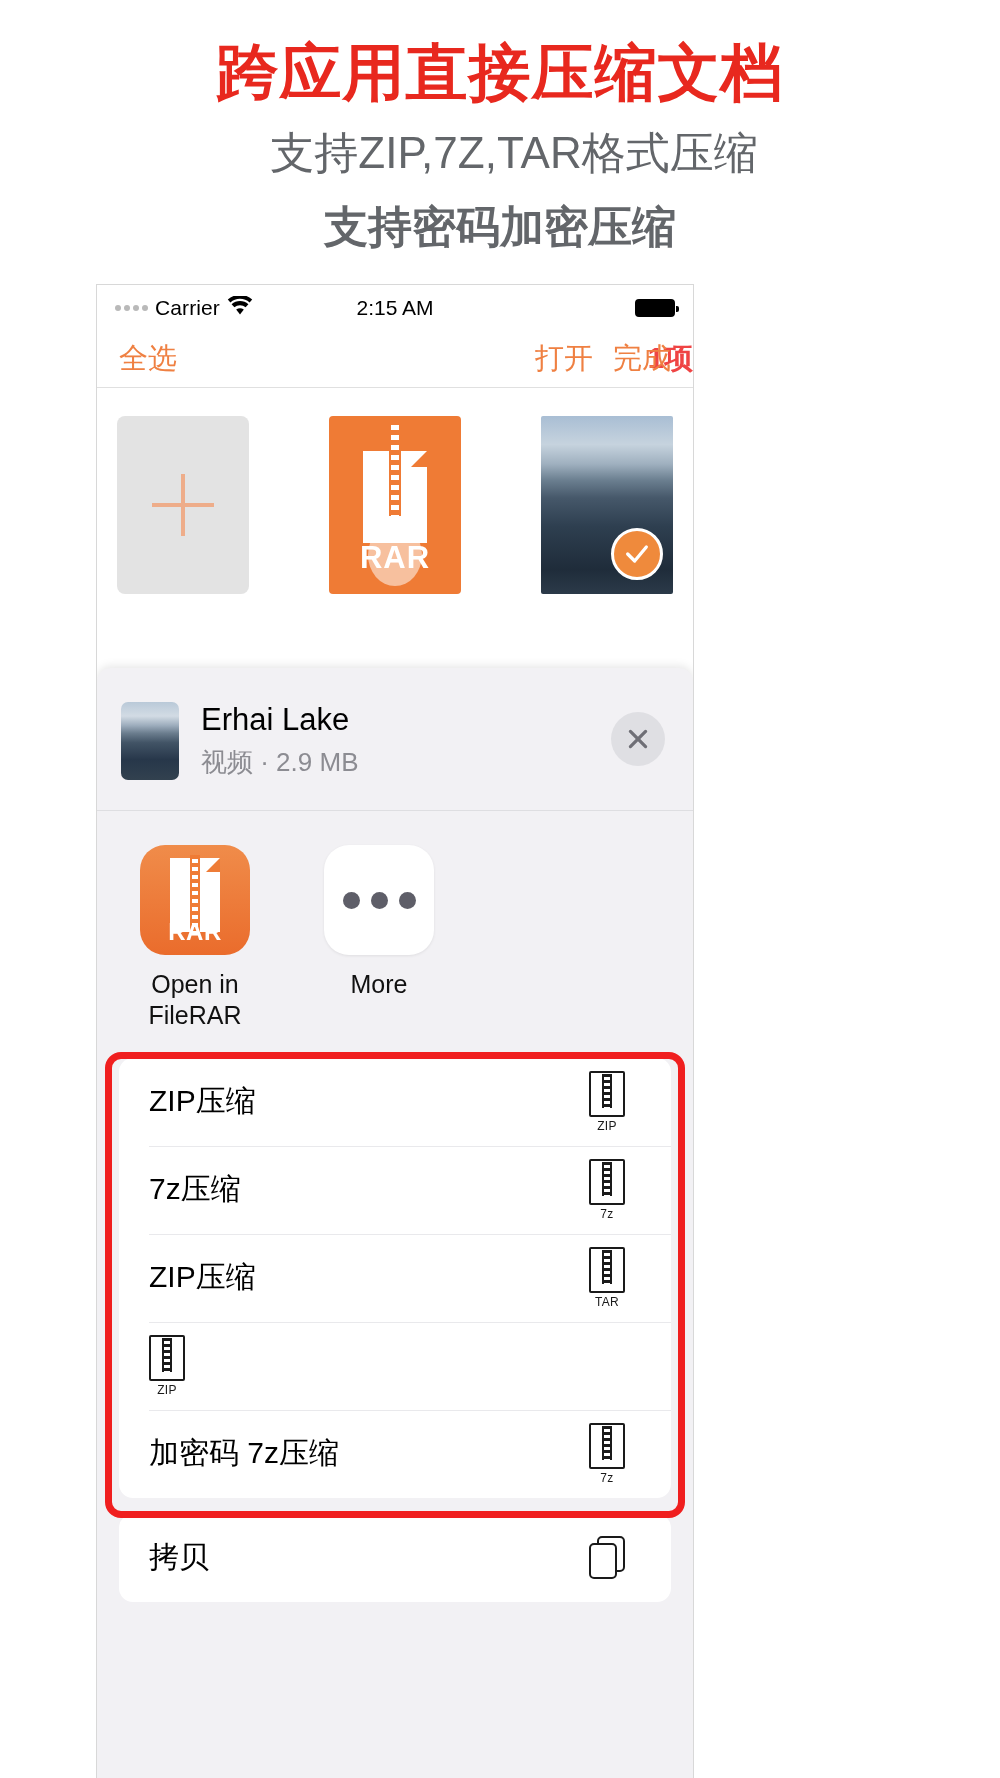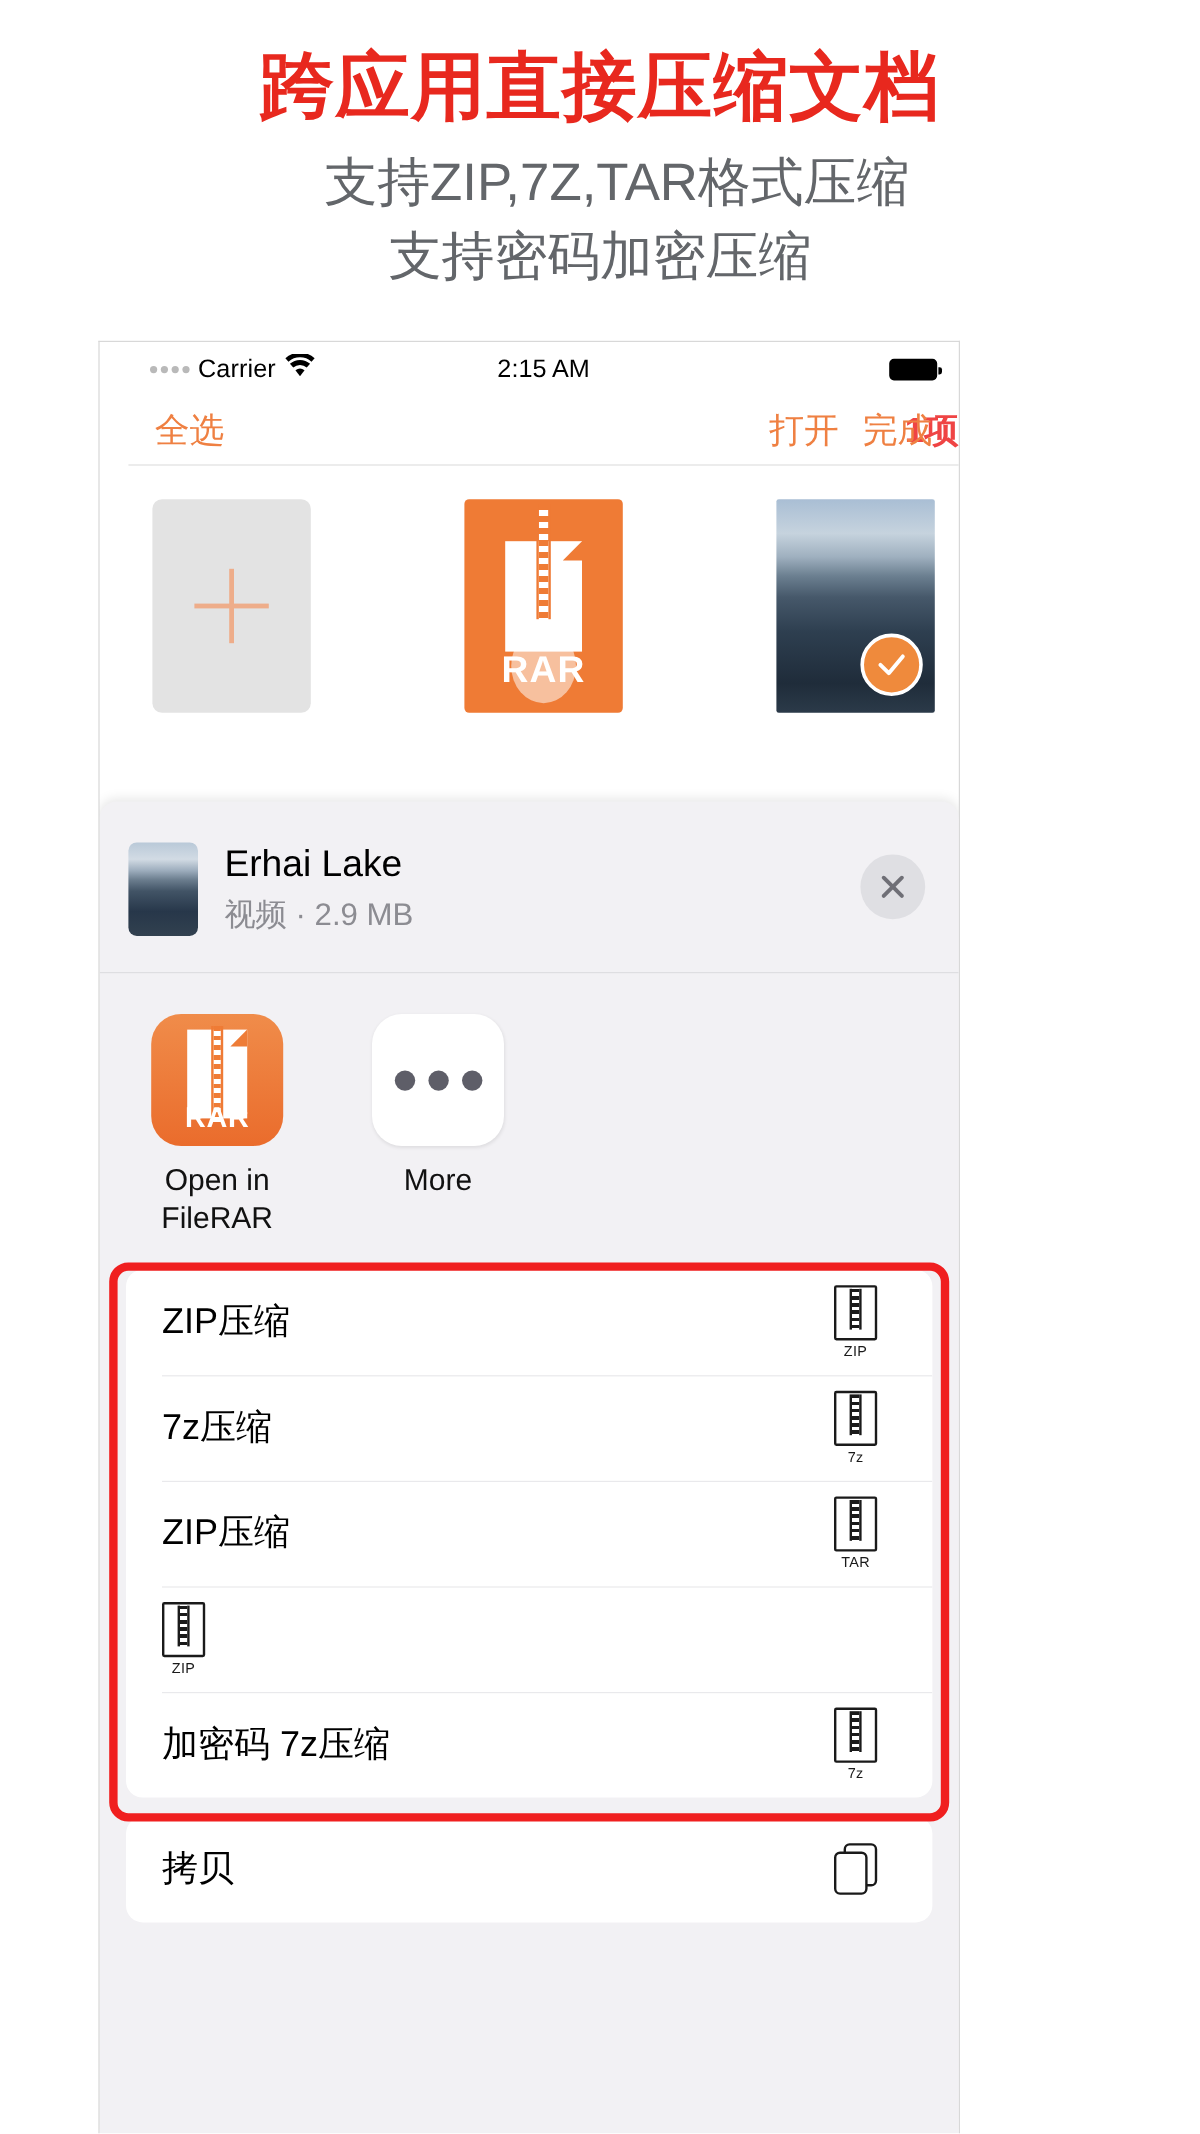--- a/index.html
+++ b/index.html
@@ -27,36 +27,35 @@
     font-size: 44px;
     font-weight: 500;
     line-height: 1.28;
     margin-top: 18px;
     white-space: nowrap;
     padding-left: 28px;
   }
   .promo-sub2 {
     color: #63666a;
     font-size: 44px;
-    font-weight: 400;
+    font-weight: 700;
     line-height: 1.28;
-    margin-top: 4px;
+    margin-top: 17px;
     white-space: nowrap;
   }
 
   
   .phone {
     position: absolute;
-    left: 82px; top: 284px;
-    width: 718px; height: 1494px;
+    left: 96px; top: 284px;
+    width: 598px; height: 1494px;
     background: #ffffff;
     border: 1px solid #d8d8d8;
     border-bottom: none;
     overflow: hidden;
-    padding-left: 24px;
   }
 
   
   .statusbar {
     position: relative;
     height: 46px;
     display: flex; align-items: center;
     padding: 0 18px;
     font-size: 21px;
     color: #000;

